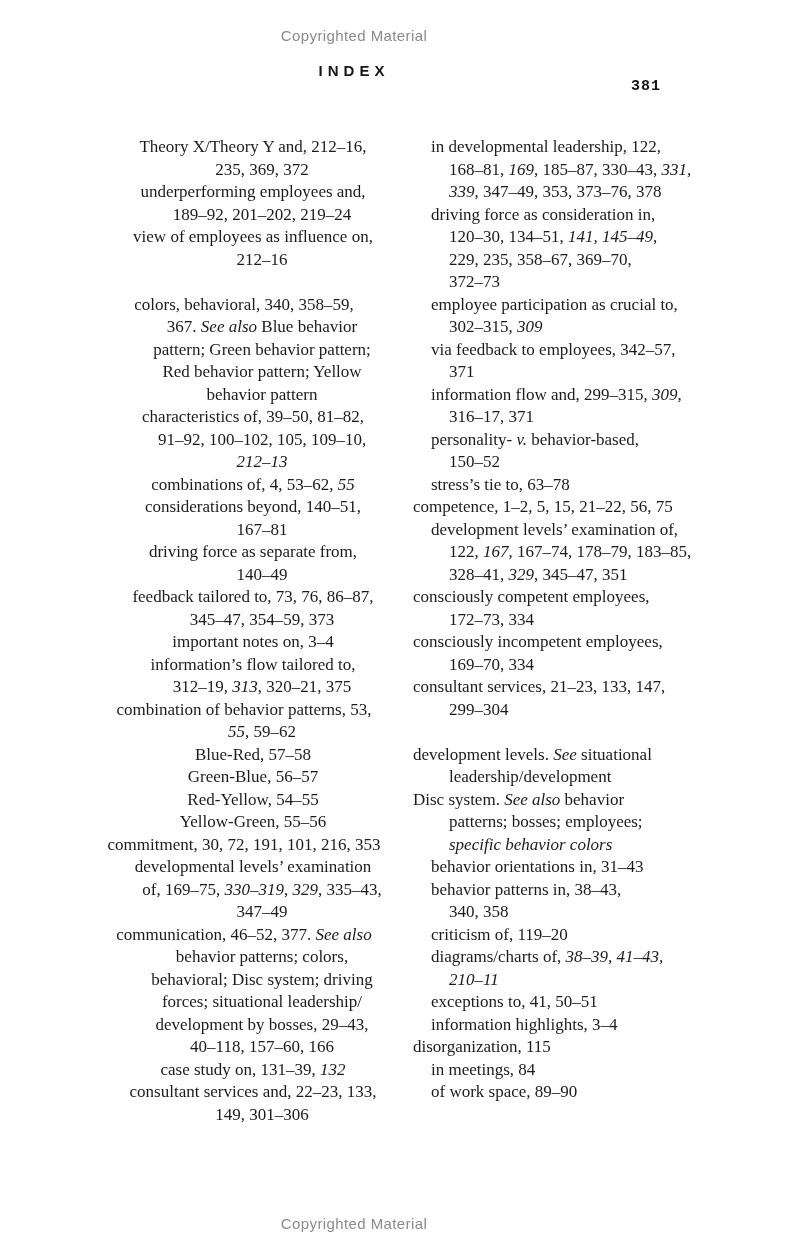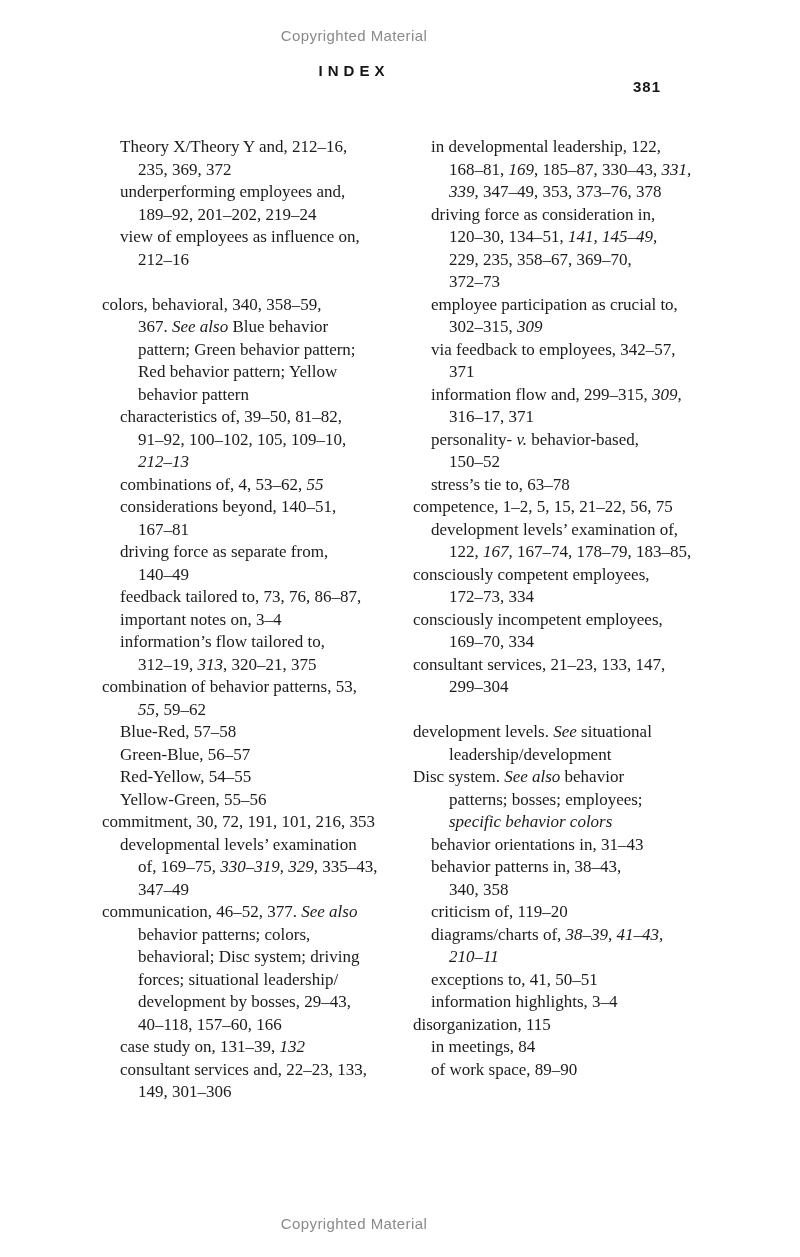--- a/index.html
+++ b/index.html
@@ -39,35 +39,35 @@
     font-weight: 700;
     letter-spacing: 5px;
     color: #161616;
   }
   .page-number {
     position: absolute;
     top: 78px;
     left: 616px;
     width: 45px;
     text-align: right;
-    font-family: Liberation Sans, sans-serif;
+    font-family: Liberation Mono, monospace;
     font-size: 15px;
     font-weight: 700;
     letter-spacing: 1px;
     color: #161616;
   }
   .index-column {
     position: absolute;
     top: 136px;
     width: 300px;
     font-size: 17px;
     line-height: 22.5px;
     color: #1b1b1b;
   }
-  .index-column.left { left: 102px; }
+  .index-column.left { left: 94px; text-align: center; }
   .index-column.right { left: 413px; }
   .idx-line {
     height: 22.5px;
     white-space: nowrap;
   }
   .idx-line.ind-0 { padding-left: 0; }
   .idx-line.ind-1 { padding-left: 18px; }
   .idx-line.ind-2 { padding-left: 36px; }
   .idx-line em { font-style: italic; }
 </style>
@@ -97,20 +97,21 @@
       <div class="idx-line ind-2"><span>behavior pattern</span></div>
       <div class="idx-line ind-1"><span>characteristics of, 39–50, 81–82,</span></div>
       <div class="idx-line ind-2"><span>91–92, 100–102, 105, 109–10,</span></div>
       <div class="idx-line ind-2"><em>212–13</em></div>
       <div class="idx-line ind-1"><span>combinations of, 4, 53–62, </span><em>55</em></div>
       <div class="idx-line ind-1"><span>considerations beyond, 140–51,</span></div>
       <div class="idx-line ind-2"><span>167–81</span></div>
       <div class="idx-line ind-1"><span>driving force as separate from,</span></div>
       <div class="idx-line ind-2"><span>140–49</span></div>
       <div class="idx-line ind-1"><span>feedback tailored to, 73, 76, 86–87,</span></div>
+      <div class="idx-line ind-2"><span>345–47, 354–59, 373</span></div>
       <div class="idx-line ind-1"><span>important notes on, 3–4</span></div>
       <div class="idx-line ind-1"><span>information’s flow tailored to,</span></div>
       <div class="idx-line ind-2"><span>312–19, </span><em>313</em><span>, 320–21, 375</span></div>
       <div class="idx-line ind-0"><span>combination of behavior patterns, 53,</span></div>
       <div class="idx-line ind-2"><em>55</em><span>, 59–62</span></div>
       <div class="idx-line ind-1"><span>Blue-Red, 57–58</span></div>
       <div class="idx-line ind-1"><span>Green-Blue, 56–57</span></div>
       <div class="idx-line ind-1"><span>Red-Yellow, 54–55</span></div>
       <div class="idx-line ind-1"><span>Yellow-Green, 55–56</span></div>
       <div class="idx-line ind-0"><span>commitment, 30, 72, 191, 101, 216, 353</span></div>
@@ -141,20 +142,21 @@
       <div class="idx-line ind-1"><span>via feedback to employees, 342–57,</span></div>
       <div class="idx-line ind-2"><span>371</span></div>
       <div class="idx-line ind-1"><span>information flow and, 299–315, </span><em>309</em><span>,</span></div>
       <div class="idx-line ind-2"><span>316–17, 371</span></div>
       <div class="idx-line ind-1"><span>personality- </span><em>v.</em><span> behavior-based,</span></div>
       <div class="idx-line ind-2"><span>150–52</span></div>
       <div class="idx-line ind-1"><span>stress’s tie to, 63–78</span></div>
       <div class="idx-line ind-0"><span>competence, 1–2, 5, 15, 21–22, 56, 75</span></div>
       <div class="idx-line ind-1"><span>development levels’ examination of,</span></div>
       <div class="idx-line ind-2"><span>122, </span><em>167</em><span>, 167–74, 178–79, 183–85,</span></div>
+      <div class="idx-line ind-2"><span>328–41, </span><em>329</em><span>, 345–47, 351</span></div>
       <div class="idx-line ind-0"><span>consciously competent employees,</span></div>
       <div class="idx-line ind-2"><span>172–73, 334</span></div>
       <div class="idx-line ind-0"><span>consciously incompetent employees,</span></div>
       <div class="idx-line ind-2"><span>169–70, 334</span></div>
       <div class="idx-line ind-0"><span>consultant services, 21–23, 133, 147,</span></div>
       <div class="idx-line ind-2"><span>299–304</span></div>
       <div class="idx-line ind-0"></div>
       <div class="idx-line ind-0"><span>development levels. </span><em>See</em><span> situational</span></div>
       <div class="idx-line ind-2"><span>leadership/development</span></div>
       <div class="idx-line ind-0"><span>Disc system. </span><em>See also</em><span> behavior</span></div>

